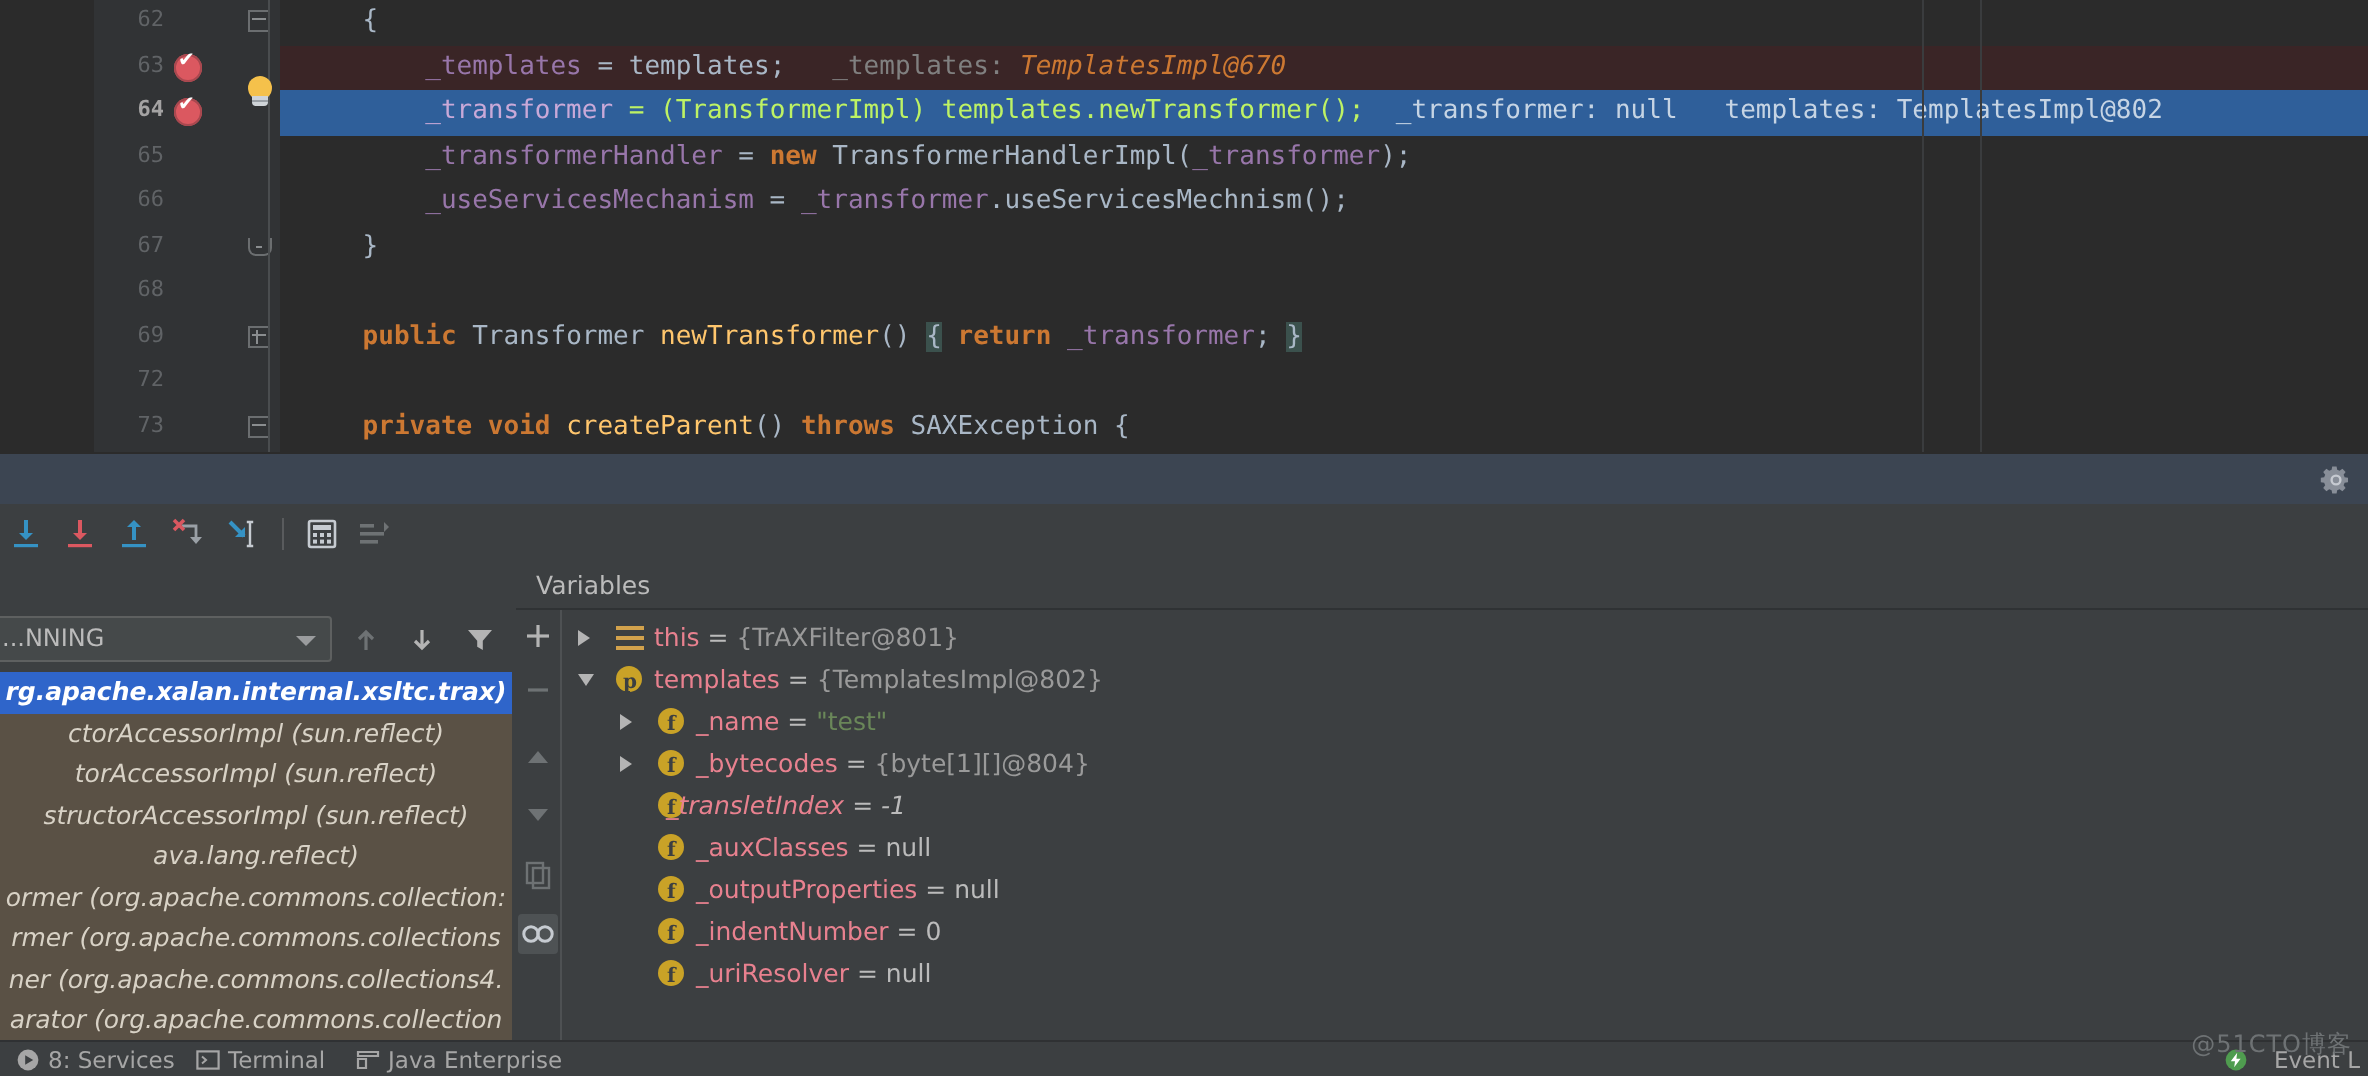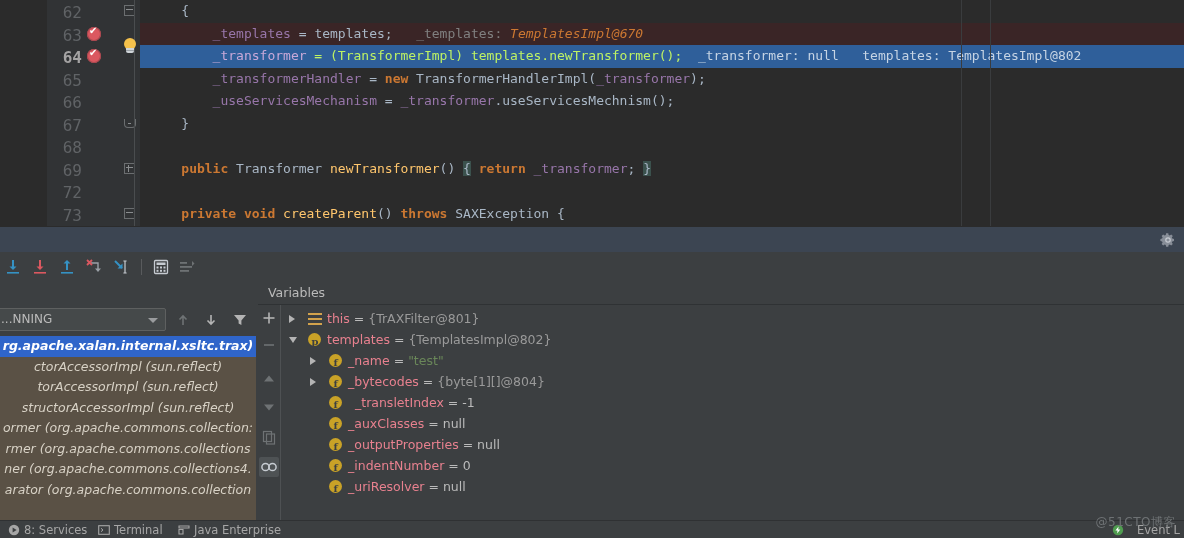--- a/index.html
+++ b/index.html
@@ -11,21 +11,21 @@
   
   .editor-area { position:absolute; left:0; top:0; width:1184px; height:226px; background:#2b2b2b; overflow:hidden; }
 
   
   .struct-strip { position:absolute; left:0; top:0; width:47px; height:226px; background:#3c3f41; overflow:hidden; }
   .struct-strip .st-line { font-family:"DejaVu Sans", sans-serif; font-size:11.5px; color:#a9b7c6; white-space:nowrap; padding-left:2px; }
 
   
   .gutter { position:absolute; left:47px; top:0; width:93px; height:226px; background:#313335; }
   .gutter-row { position:relative; height:22.5px; }
-  .gutter-num { position:absolute; right:58px; top:3px; font-family:"DejaVu Sans Mono", monospace; font-size:16px; color:#606366; }
+  .gutter-num { position:absolute; right:58px; top:3px; font-family:"DejaVu Sans Mono", monospace; font-size:11px; color:#606366; }
   .gutter-num.cur { color:#a4a3a3; font-weight:bold; }
   .bp { position:absolute; left:40px; top:4px; width:14px; height:14px; border-radius:50%;
         background:#db5860; box-shadow:inset 0 0 0 1px #a8484f; }
   .bp::after { content:"✔"; position:absolute; left:2px; top:-2px; font-size:10px; color:#ffffff; font-weight:bold; }
   .fold { position:absolute; left:77px; top:5px; width:11px; height:11px; }
   .fold .box { position:absolute; inset:0; border:1px solid #6b6e70; }
   .fold .hbar { position:absolute; left:2px; top:4px; width:7px; height:1px; background:#8a8d8f; }
   .fold .vbar { position:absolute; left:4px; top:2px; width:1px; height:7px; background:#8a8d8f; }
   .fold.arc-bot::before { content:""; position:absolute; left:0; top:1px; width:10px; height:8px; border:1px solid #6b6e70; border-top:none; border-radius:0 0 4px 4px; }
   .fold.arc-bot::after { content:""; position:absolute; left:4px; top:5px; width:3px; height:1px; background:#8a8d8f; }
@@ -292,20 +292,21 @@
             <path d="M3 4h12l-4.6 5.4V14L7.6 12.4V9.4L3 4z" fill="#b4b4b4"></path>
           </svg>
         </div>
       </div>
 
       <div class="frames-list" id="framesList">
           <div class="fr-item sel">rg.apache.xalan.internal.xsltc.trax)</div>
           <div class="fr-item">ctorAccessorImpl (sun.reflect)</div>
           <div class="fr-item">torAccessorImpl (sun.reflect)</div>
           <div class="fr-item">structorAccessorImpl (sun.reflect)</div>
+          <div class="fr-item">ava.lang.reflect)</div>
           <div class="fr-item">ormer (org.apache.commons.collection:</div>
           <div class="fr-item">rmer (org.apache.commons.collections</div>
           <div class="fr-item">ner (org.apache.commons.collections4.</div>
           <div class="fr-item">arator (org.apache.commons.collection</div>
         </div>
     </div>
 
     <div class="midstrip">
       <div class="ms-btn" style="top:6px">
         <svg viewBox="0 0 16 16" width="16" height="16">
@@ -398,21 +399,21 @@
             <div class="vicon field" style="left: 48px;"></div>
             <span style="position: absolute; left: 67px;"><span class="vname">_name</span><span class="veq"> = </span><span class="vstr">"test"</span></span>
           </div>
           <div class="vrow">
             <div class="twisty closed" style="left: 29px;"></div>
             <div class="vicon field" style="left: 48px;"></div>
             <span style="position: absolute; left: 67px;"><span class="vname">_bytecodes</span><span class="veq"> = </span><span class="vobj">{byte[1][]@804}</span></span>
           </div>
           <div class="vrow">
             <div class="vicon field" style="left: 48px;"></div>
-            <span style="position: absolute; left: 74px;"><span class="vname">_transletIndex</span><span class="veq"> = </span><span class="vval">-1</span></span>
+            <span style="position: absolute; left: 52px; font-style: italic;"><span class="vname">_transletIndex</span><span class="veq"> = </span><span class="vval">-1</span></span>
           </div>
           <div class="vrow">
             <div class="vicon field" style="left: 48px;"></div>
             <span style="position: absolute; left: 67px;"><span class="vname">_auxClasses</span><span class="veq"> = </span><span class="vval">null</span></span>
           </div>
           <div class="vrow">
             <div class="vicon field" style="left: 48px;"></div>
             <span style="position: absolute; left: 67px;"><span class="vname">_outputProperties</span><span class="veq"> = </span><span class="vval">null</span></span>
           </div>
           <div class="vrow">

